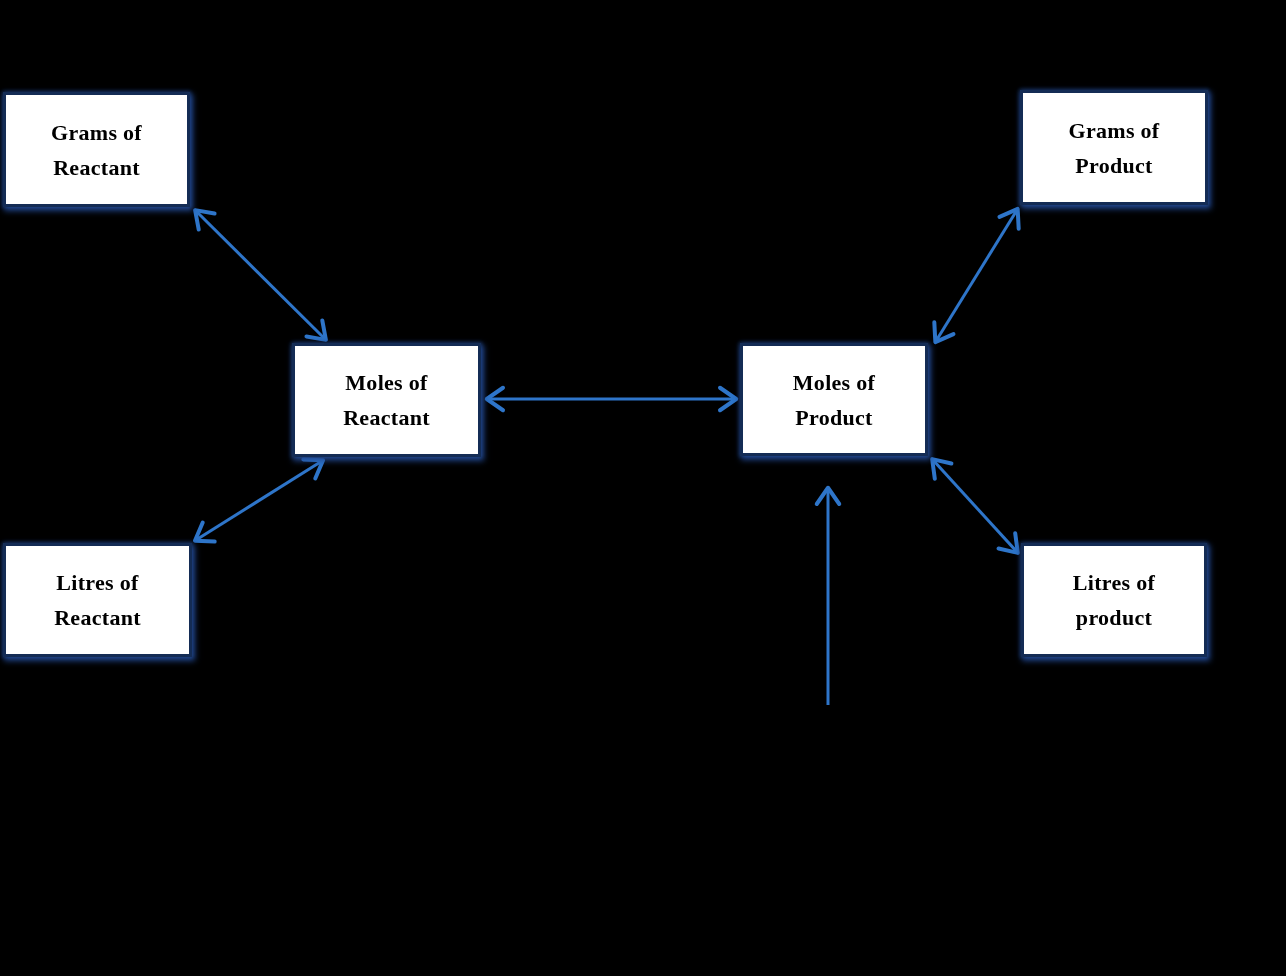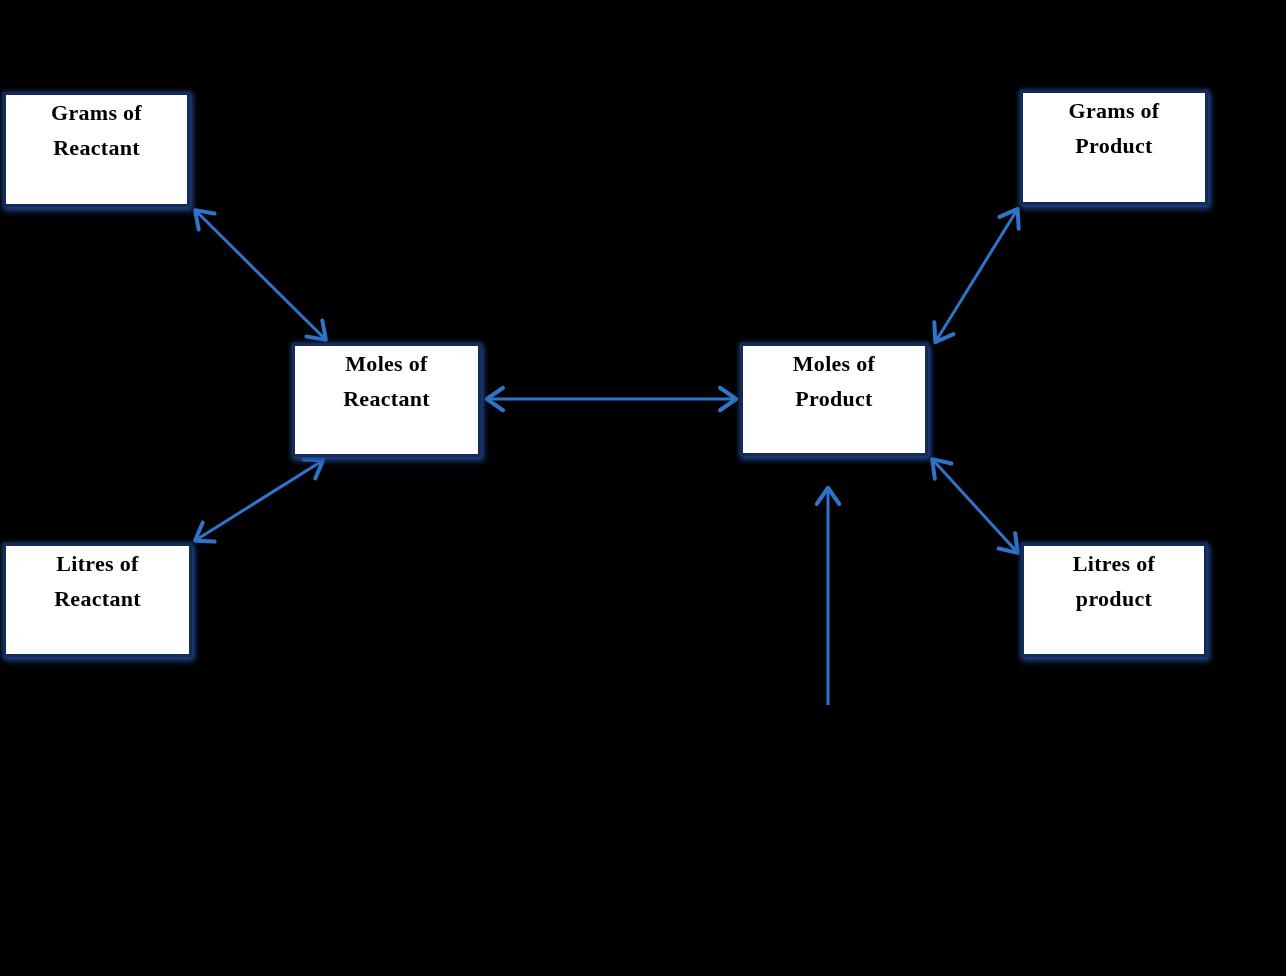--- a/index.html
+++ b/index.html
@@ -26,20 +26,21 @@
   .node {
     position: absolute;
     box-sizing: border-box;
     background: #ffffff;
     border: 3px solid #142c55;
     box-shadow: 2px 3px 6px 1px rgba(35, 75, 150, 0.85),
                 0 0 4px 1px rgba(25, 55, 110, 0.7);
     display: flex;
     flex-direction: column;
     align-items: center;
+    justify-content: center;
     text-align: center;
     color: #000000;
     font-weight: 700;
     font-size: 22px;
     line-height: 35px;
     letter-spacing: 0.3px;
   }
   .node span { display: block; }
 
   

